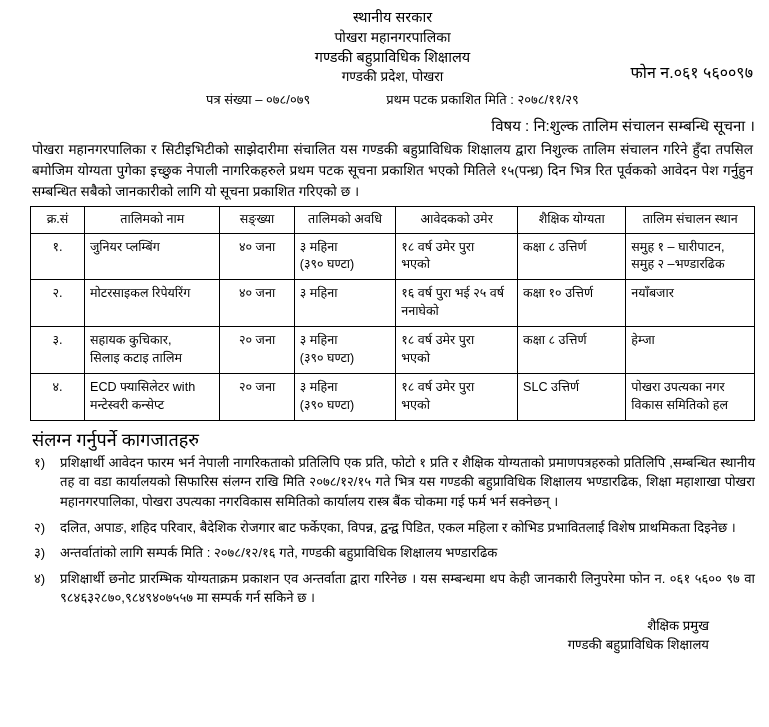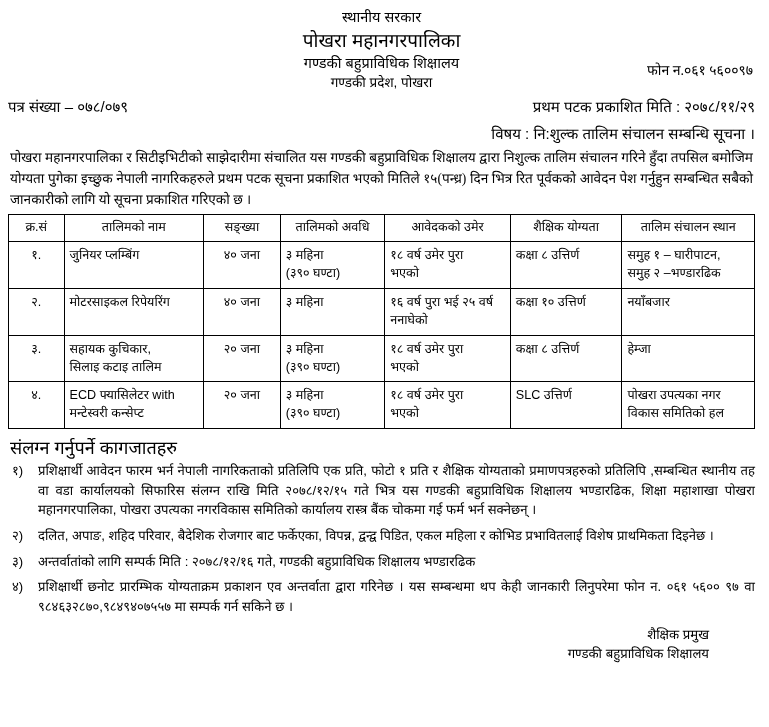--- a/index.html
+++ b/index.html
@@ -12,62 +12,60 @@
     height: 727px;
     font-family: "Liberation Sans", "DejaVu Sans", sans-serif;
     color: #000000;
     position: relative;
     overflow: hidden;
   }
   .page {
     width: 769px;
     height: 727px;
     box-sizing: border-box;
-    padding: 8px 14px 6px 8px;
+    padding: 8px 14px 6px 30px;
     position: relative;
   }
   .header {
     text-align: center;
     line-height: 1.32;
     font-size: 14.5px;
     position: relative;
   }
   .header div {
     margin: 0 0 1px 0;
   }
   .hdr-line1 { font-size: 14.5px; }
-  .hdr-line2 { font-size: 19px; }
+  .hdr-line2 { font-size: 14px; }
   .hdr-line3 { font-size: 14.5px; }
   .hdr-line4 { font-size: 13.5px; }
   .phone {
     position: absolute;
     right: 2px;
     top: 54px;
-    font-size: 14px;
-    font-family: Liberation Serif, serif;
+    font-size: 16px;
   }
   .ref-row {
     display: flex;
-    justify-content: space-between;
+    justify-content: center;
     gap: 76px;
-    font-size: 15px;
+    font-size: 13px;
     margin-top: 4px;
   }
   .subject {
     text-align: right;
     font-size: 15px;
     margin-top: 7px;
     margin-bottom: 4px;
   }
   .body-para {
     font-size: 13.6px;
     line-height: 1.55;
     text-align: justify;
     margin: 2px 2px 4px 2px;
-    font-family: Liberation Serif, serif;
   }
   .tapasil {
     text-align: center;
     font-size: 12.5px;
     margin: 2px 0 2px 0;
   }
   table.main {
     width: 100%;
     border-collapse: collapse;
     font-size: 12.6px;

